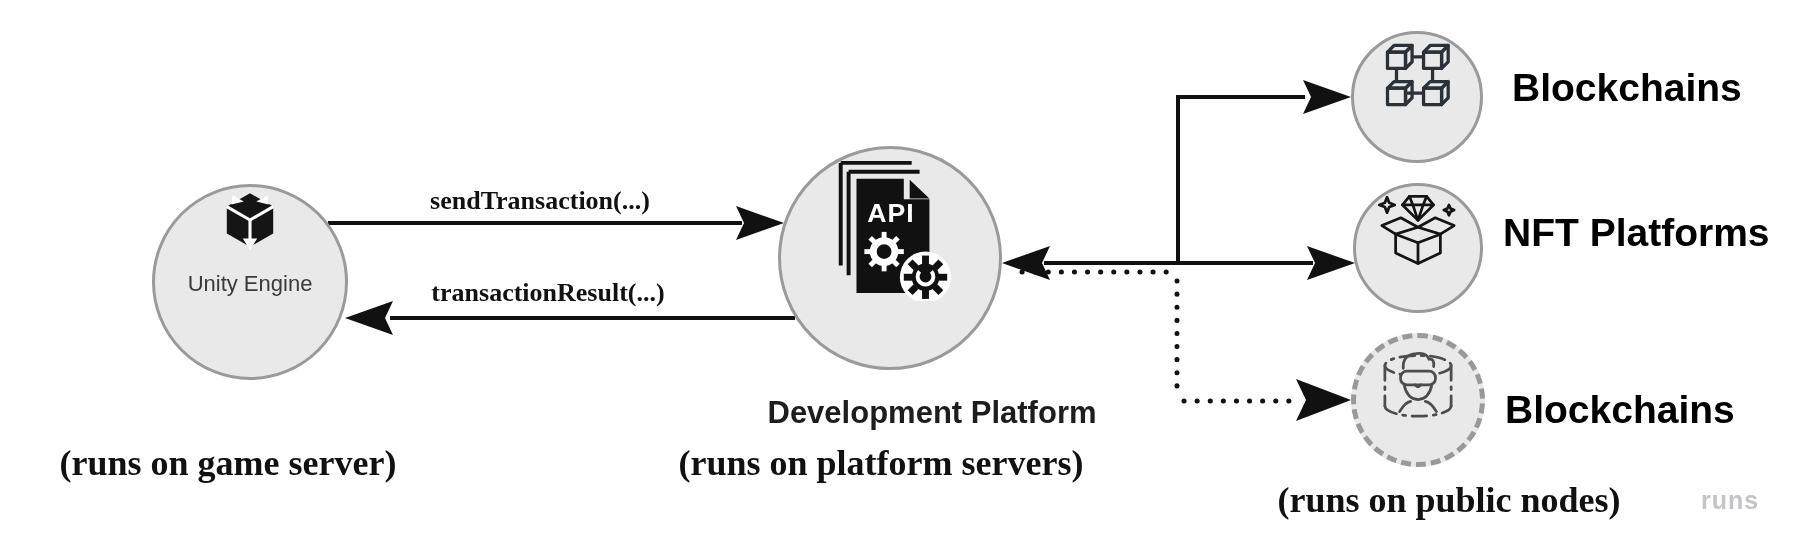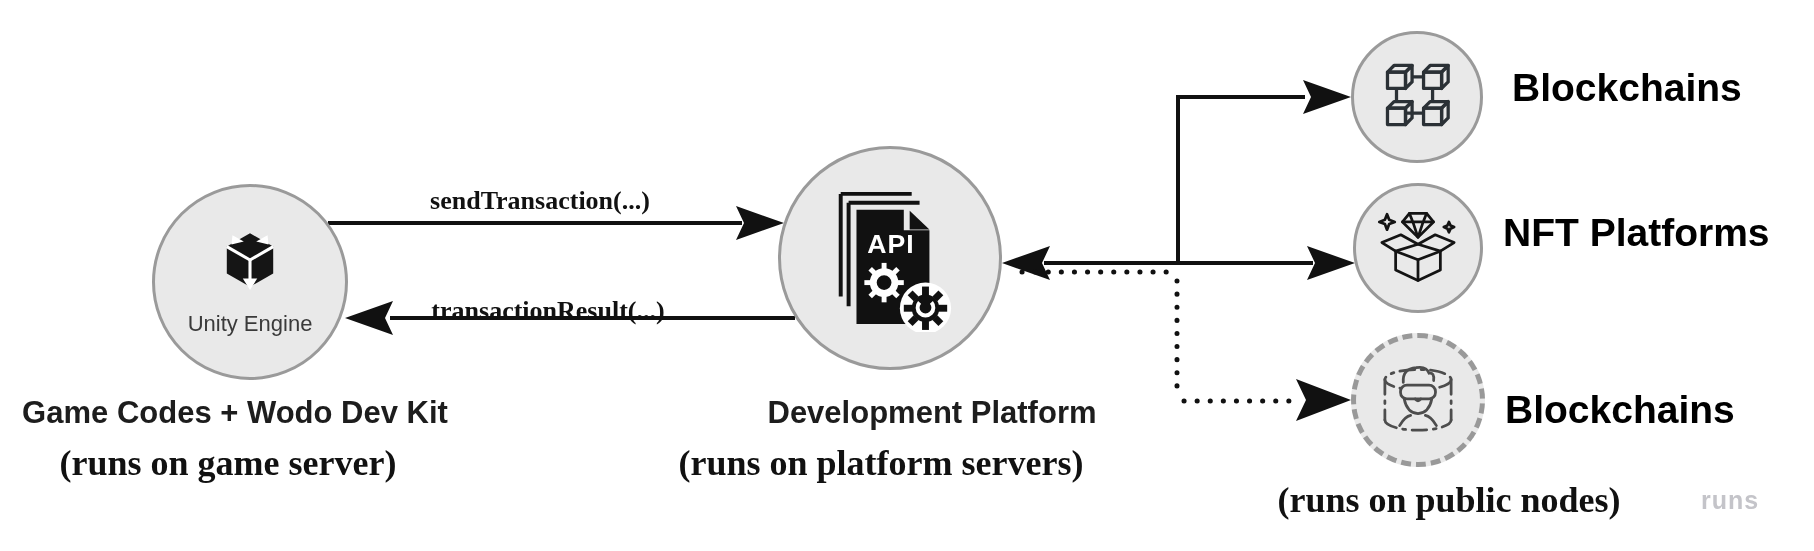--- a/index.html
+++ b/index.html
@@ -1,20 +1,20 @@
 <!DOCTYPE html>
 <html><head>
 <meta charset="utf-8">
 <style>
   html,body{margin:0;padding:0;background:#fff;}
   .canvas{position:relative;width:1814px;height:551px;background:#ffffff;overflow:hidden;
           font-family:"Liberation Sans",sans-serif;}
   .connectors{position:absolute;left:0;top:0;width:1814px;height:551px;pointer-events:none;}
   .node{position:absolute;border-radius:50%;background:#e9e9e9;border:3px solid #9a9a9a;
-        box-sizing:border-box;display:flex;flex-direction:column;align-items:center;justify-content:center;}
+        box-sizing:border-box;display:flex;flex-direction:column;align-items:center;}
   .node.dashed{border:5px dashed #999999;}
   .engine-label{font-size:22px;color:#3a3a3a;margin-top:4px;}
   .title{position:absolute;font-weight:700;font-size:31px;color:#1d1d1d;white-space:nowrap;
          transform:translateX(-50%);line-height:1.1;}
   .subtitle{position:absolute;font-family:"Liberation Serif",serif;font-weight:700;font-size:36px;
             color:#111;white-space:nowrap;transform:translateX(-50%);line-height:1.1;}
   .edge-label{position:absolute;font-family:"Liberation Serif",serif;font-weight:700;font-size:26px;
               color:#111;white-space:nowrap;transform:translateX(-50%);}
   .side-label{position:absolute;font-weight:700;font-size:39px;color:#000000;white-space:nowrap;line-height:1.1;}
   .watermark{position:absolute;font-size:25px;font-weight:600;letter-spacing:1px;color:#c4c4c9;}
@@ -63,25 +63,24 @@
         </g>
         <g fill="#ffffff">
           <polygon points="15,8 26,14 14,17"></polygon>
           <polygon points="49,8 38,14 50,17"></polygon>
           <polygon points="32,61 25,50 39,50"></polygon>
         </g>
       </svg>
     </span>
     <div class="engine-label">Unity Engine</div>
   </div>
-  <div class="title" style="left:235px;top:396px;">Game Codes + Wodo Dev Kit</div>
   <div class="subtitle" style="left:228px;top:444px;">(runs on game server)</div>
 
   <div class="edge-label" style="left:540px;top:186px;">sendTransaction(...)</div>
-  <div class="edge-label" style="left:548px;top:296px;">transactionResult(...)</div>
+  <div class="edge-label" style="left:548px;top:278px;">transactionResult(...)</div>
 
   <div class="node" style="left:778px;top:146px;width:224px;height:224px;">
     <span>
       <svg width="138" height="152" viewBox="0 0 140 154">
 
         <g stroke="#111" stroke-width="4" fill="none">
           <path d="M20 14 H92 M20 14 V118"></path>
           <path d="M28 23 H100 M28 23 V128"></path>
         </g>
 

